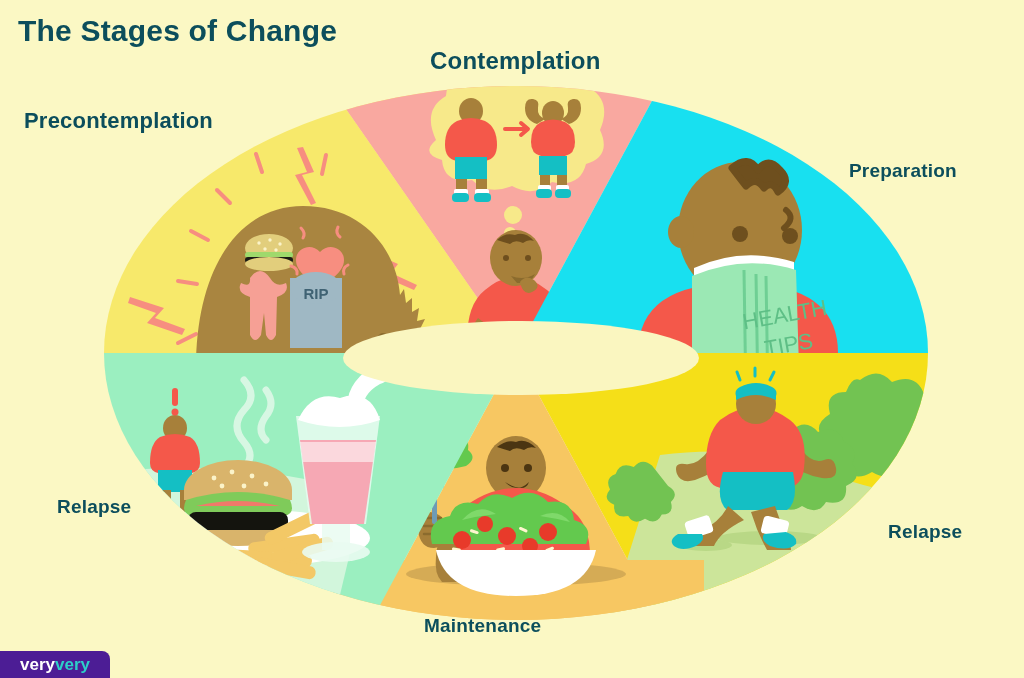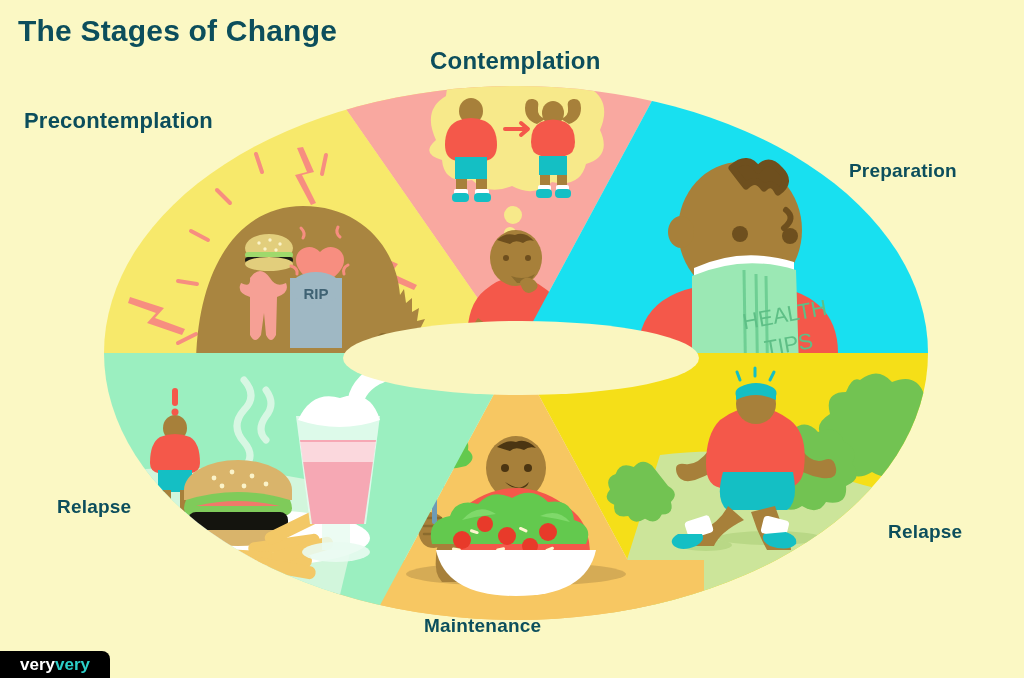--- a/index.html
+++ b/index.html
@@ -16,21 +16,21 @@
   #title{left:18px;top:14px;font-size:30px;}
   #lbl-pre{left:24px;top:108px;font-size:22px;}
   #lbl-con{left:430px;top:47px;font-size:24px;}
   #lbl-prep{left:849px;top:160px;font-size:19px;}
   #lbl-act{left:888px;top:521px;font-size:19px;}
   #lbl-main{left:424px;top:615px;font-size:19px;}
   #lbl-rel{left:57px;top:496px;font-size:19px;}
 
   #logo{
     position:absolute;left:0;top:651px;width:110px;height:27px;
-    background:#000000;border-radius:0 8px 0 0;
+    background:#4c1d95;border-radius:0 8px 0 0;
     display:flex;align-items:center;justify-content:center;
   }
   #logo span{font-size:17px;font-weight:bold;line-height:1;}
   .lg-very{color:#ffffff;}
   .lg-well{color:#2CCFC9;}
 </style>
 </head>
 <body>
 
 <div id="stage">

